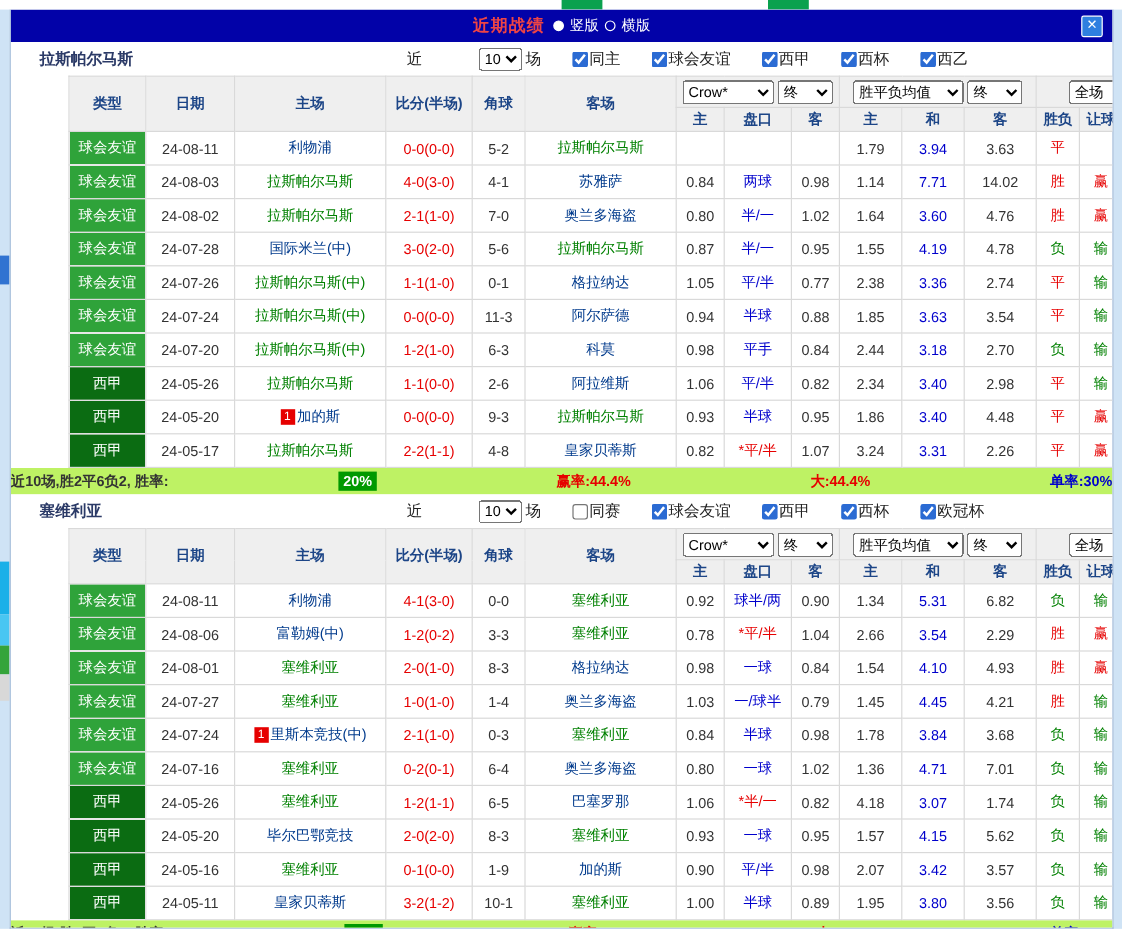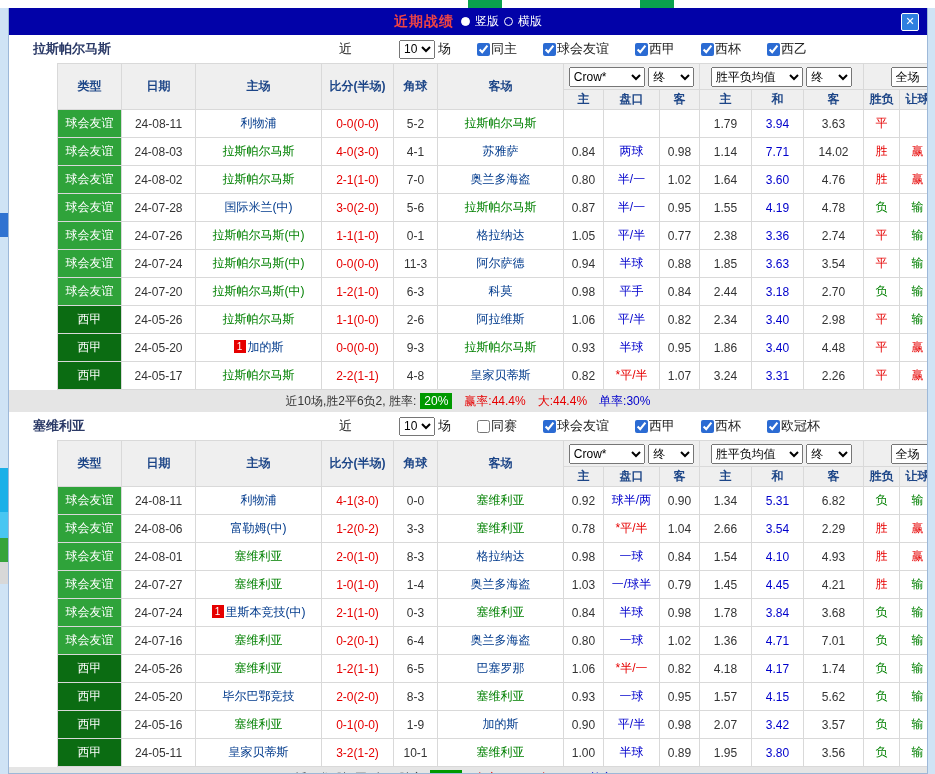--- a/index.html
+++ b/index.html
@@ -37,21 +37,21 @@
   td.team.focus{color:#008000;}
   td.score{color:#e60000;}
   td.line{color:#0000cc;}
   td.line.red{color:#e60000;}
   td.drawodds{color:#0000cc;}
   .red{color:#e60000;}
   .green{color:#008000;}
   .blue{color:#0000cc;}
   .badge1{display:inline-block;min-width:12px;height:13px;background:#e60000;color:#ffffff;font-size:10px;line-height:13px;margin-right:2px;vertical-align:1px;}
   
-  .summary{height:22px;display:flex;align-items:center;justify-content:center;gap:4px;font-size:12px;color:#333333;background:#e5e5e5;}
+  .summary{height:22px;display:flex;align-items:center;justify-content:space-between;gap:4px;font-size:12px;color:#333333;background:#bef264;font-weight:bold;}
   .rate-badge{background:#009900;color:#ffffff;padding:0 4px;line-height:16px;}
   .summary .gap{margin-left:8px;}
 </style>
 </head>
 <body>
 
 <div class="frag" style="left:0;top:0;width:935px;height:8px;background:#ffffff;"></div>
 <div class="frag" style="left:468px;top:0;width:34px;height:8px;background:#0aa14e;"></div>
 <div class="frag" style="left:640px;top:0;width:34px;height:8px;background:#0aa14e;"></div>
 <div class="frag" style="left:0;top:213px;width:8px;height:24px;background:#3173d1;"></div>
@@ -524,21 +524,21 @@
             <td class="type laliga">西甲</td>
             <td class="date">24-05-26</td>
             <td class="team focus">塞维利亚</td>
             <td class="score">1-2(1-1)</td>
             <td class="corner">6-5</td>
             <td class="team">巴塞罗那</td>
             <td class="odds">1.06</td>
             <td class="line red">*半/一</td>
             <td class="odds">0.82</td>
             <td class="odds">4.18</td>
-            <td class="drawodds">4.17</td>
+            <td class="drawodds">3.07</td>
             <td class="odds">1.74</td>
             <td class="green">负</td>
             <td class="green">输</td>
             <td class="green">小</td>
           </tr>
           <tr>
             <td class="type laliga">西甲</td>
             <td class="date">24-05-20</td>
             <td class="team">毕尔巴鄂竞技</td>
             <td class="score">2-0(2-0)</td>

